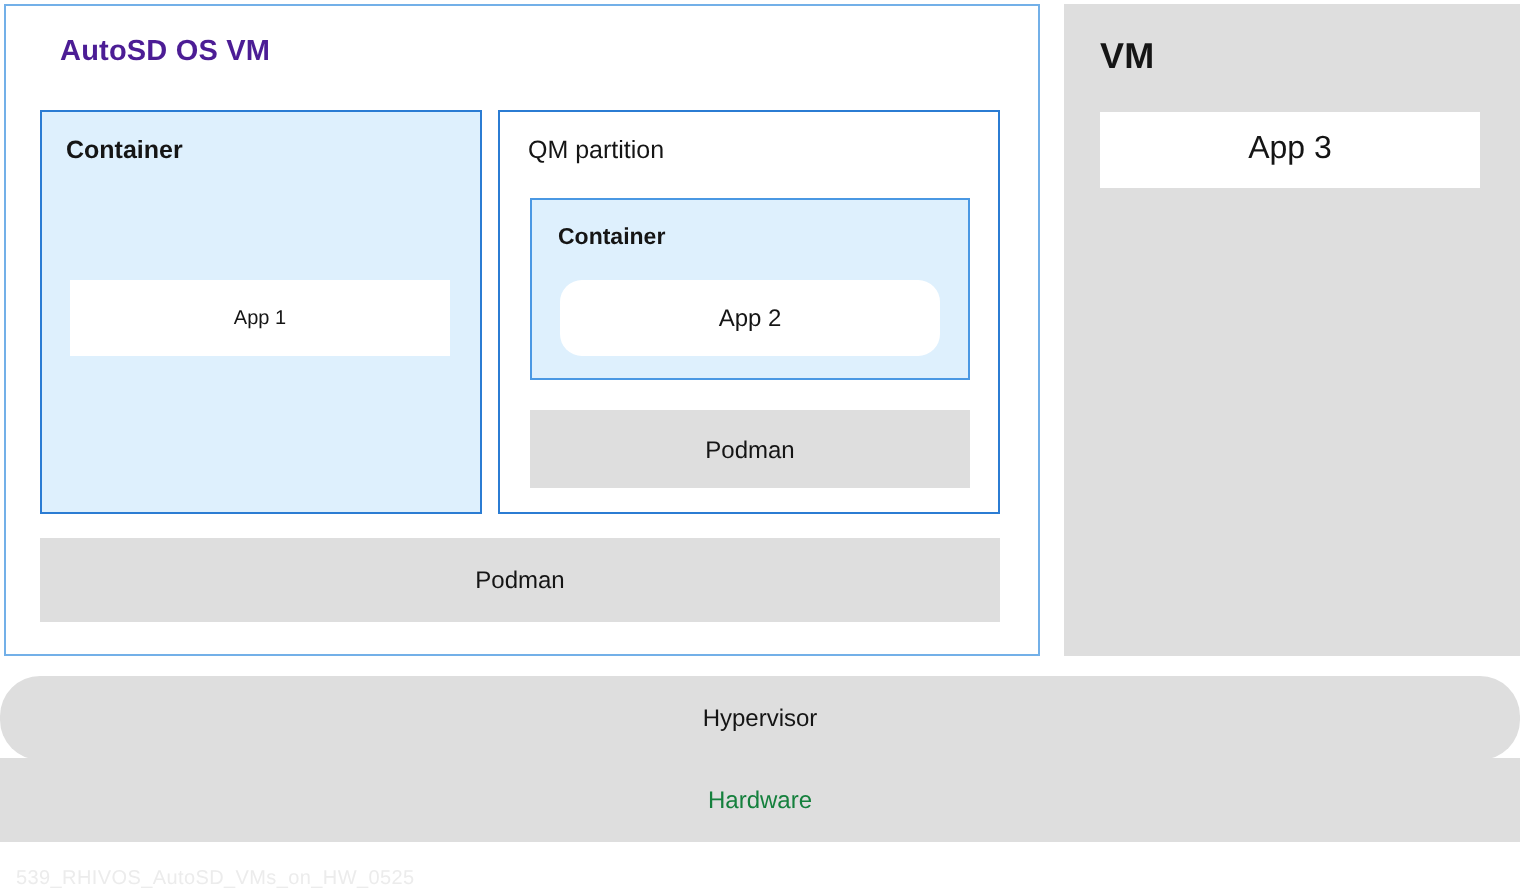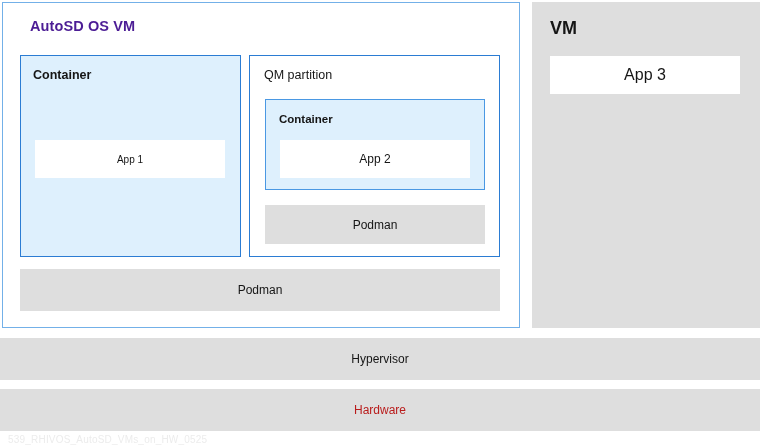--- a/index.html
+++ b/index.html
@@ -101,20 +101,21 @@
     left: 280px;
     top: 140px;
     width: 190px;
     height: 38px;
     background: #ffffff;
     display: flex;
     align-items: center;
     justify-content: center;
     font-size: 12px;
     color: #151515;
+    border-radius: 11px;
   }
   #qm-podman-bar {
     left: 265px;
     top: 205px;
     width: 220px;
     height: 39px;
     background: #dedede;
     display: flex;
     align-items: center;
     justify-content: center;
@@ -170,32 +171,33 @@
     left: 0px;
     top: 338px;
     width: 760px;
     height: 42px;
     background: #dedede;
     display: flex;
     align-items: center;
     justify-content: center;
     font-size: 12px;
     color: #151515;
+    border-radius: 20px;
   }
   #hardware-bar {
     left: 0px;
-    top: 389px;
+    top: 379px;
     width: 760px;
     height: 42px;
     background: #dedede;
     display: flex;
     align-items: center;
     justify-content: center;
     font-size: 12px;
-    color: #b91c1c;
+    color: #15803d;
   }
 
   
   #watermark {
     left: 8px;
     top: 434px;
     font-size: 10px;
     color: #ececec;
     letter-spacing: 0.2px;
     white-space: nowrap;

